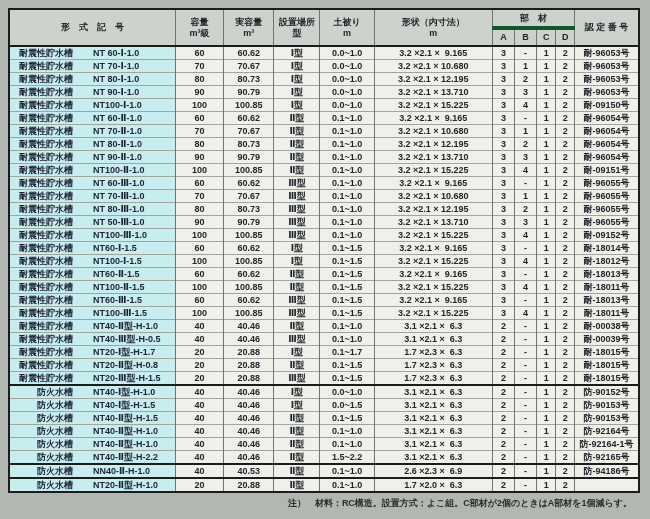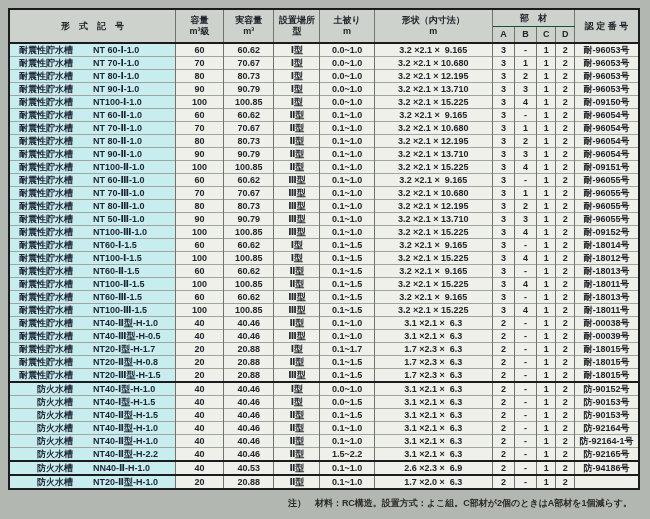--- a/index.html
+++ b/index.html
@@ -120,21 +120,21 @@
             <div class="l2">型</div>
           </th>
           <th rowspan="2">
             <div class="l1">土被り</div>
             <div class="l2">m</div>
           </th>
           <th rowspan="2">
             <div class="l1">形状（内寸法）</div>
             <div class="l2">m</div>
           </th>
-          <th colspan="4" style="border-bottom:1px solid #14532d;">部　材</th>
+          <th colspan="4" style="border-bottom:4px solid #14532d;">部　材</th>
           <th rowspan="2">認 定 番 号</th>
         </tr>
         <tr class="sub">
           <th>A</th>
           <th>B</th>
           <th>C</th>
           <th>D</th>
         </tr>
       </thead>
       <tbody id="spec-body">

